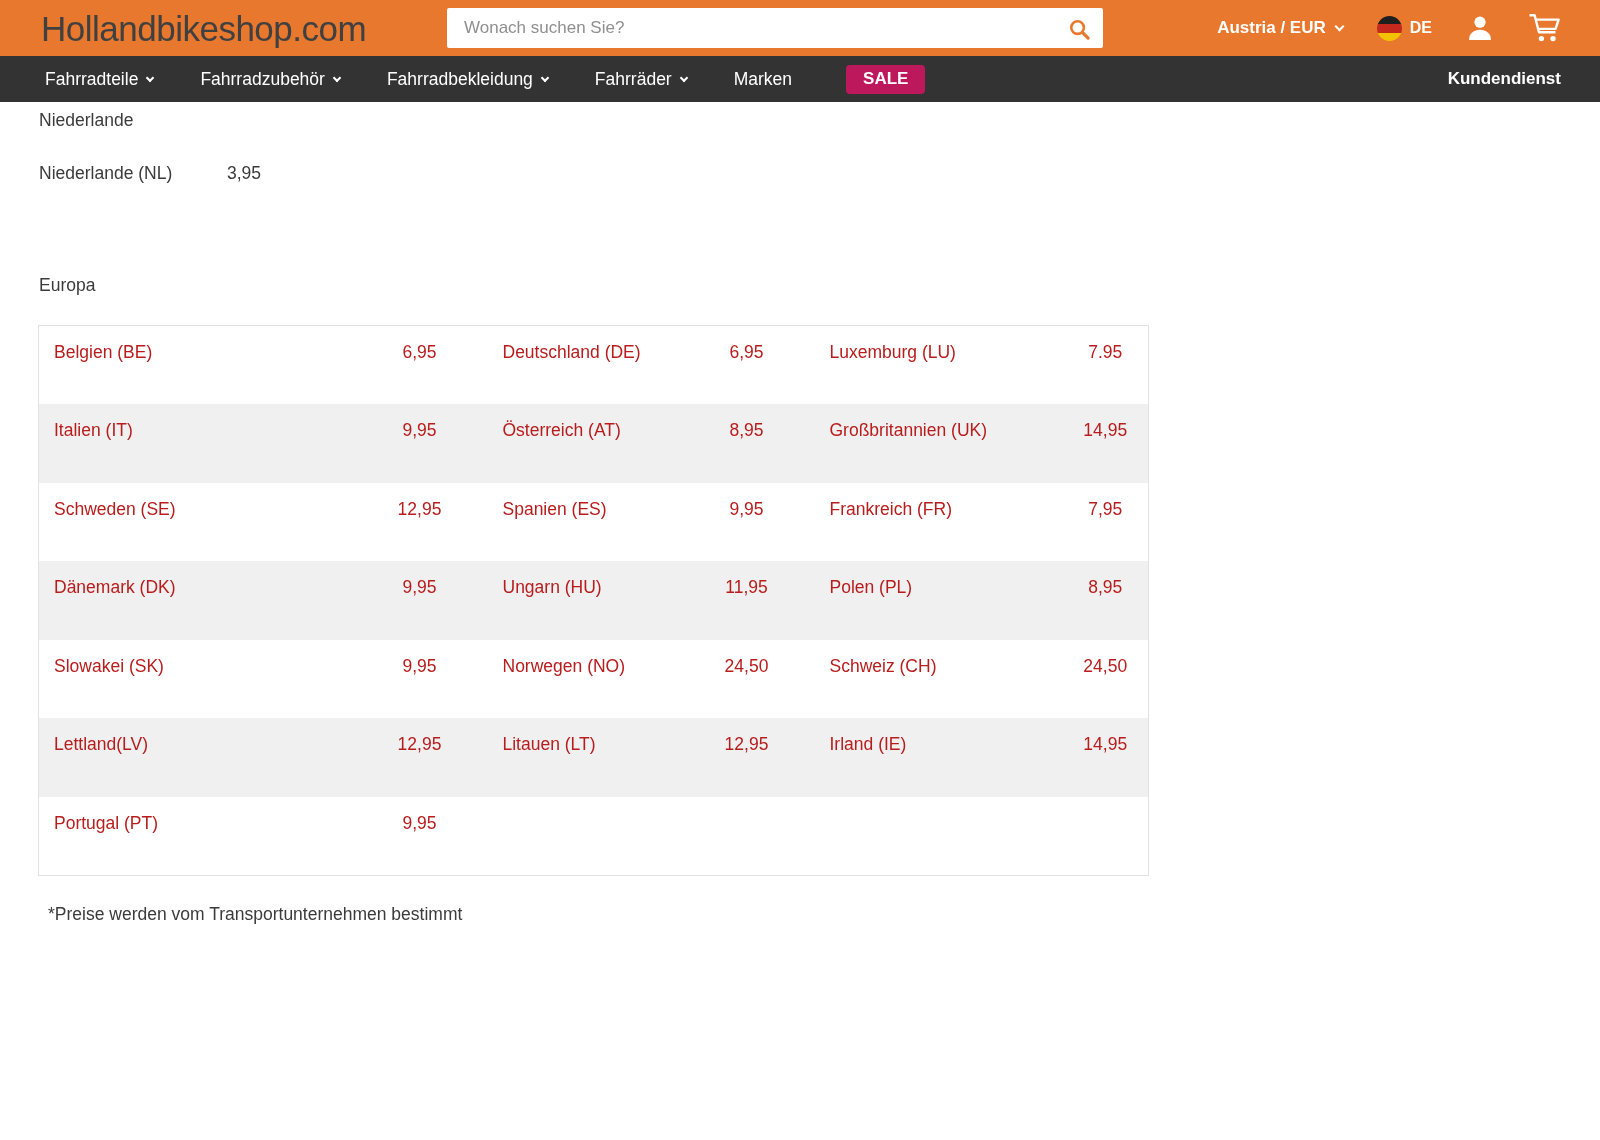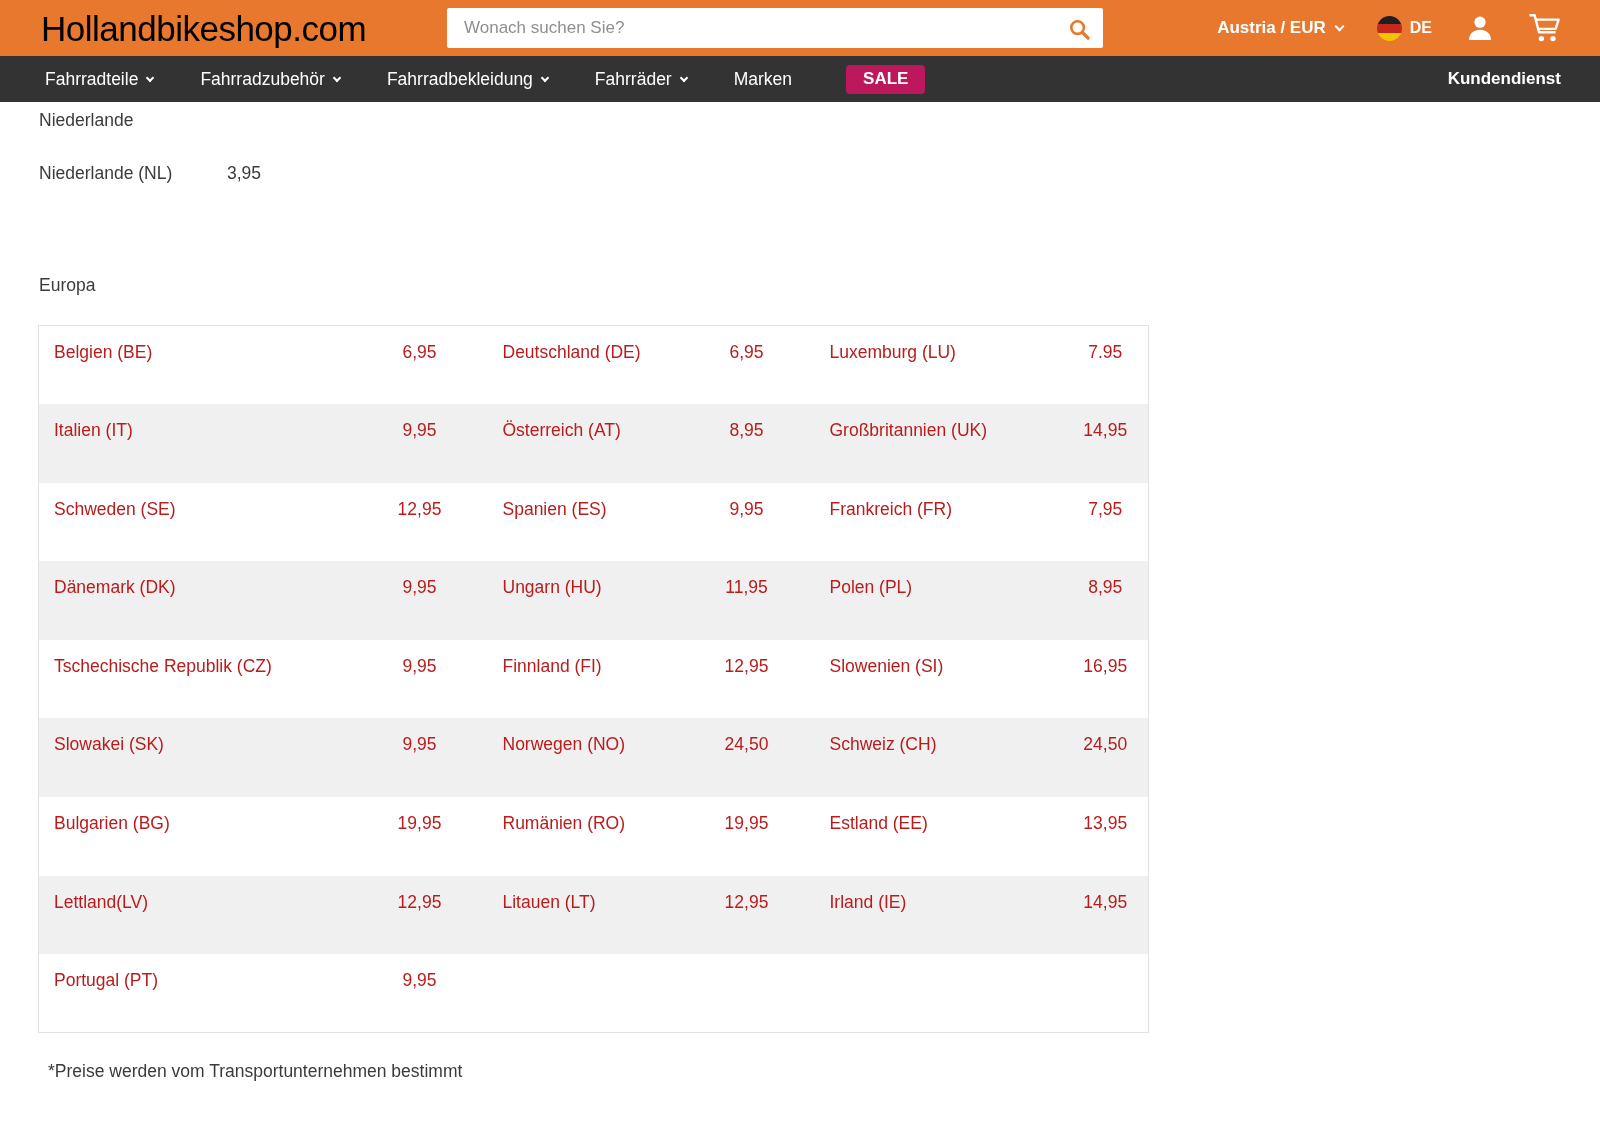--- a/index.html
+++ b/index.html
@@ -11,21 +11,21 @@
     overflow: hidden;
     line-height: 20px;
   }
 
   
   .topbar {
     height: 56px; background: #E7782D;
     position: relative; display: flex; align-items: center;
   }
   .logo {
-    color: #000000; font-size: 35px; letter-spacing: -0.5px;
+    color: #404040; font-size: 35px; letter-spacing: -0.5px;
     margin-left: 41px; font-weight: 400; line-height: 35px;
     cursor: pointer; white-space: nowrap;
   }
   .search {
     position: absolute; left: 447px; top: 8px;
     width: 656px; height: 40px; background: #fff;
     border-radius: 2px; display: flex; align-items: center;
   }
   .search input {
     border: none; outline: none; flex: 1; height: 100%;
@@ -218,42 +218,26 @@
         </tr>
         <tr>
           <td class="c-country">Dänemark (DK)</td>
           <td class="c-price">9,95</td>
           <td class="c-country">Ungarn (HU)</td>
           <td class="c-price">11,95</td>
           <td class="c-country">Polen (PL)</td>
           <td class="c-price">8,95</td>
         </tr>
         <tr>
-          <td class="c-country">Tschechische Republik  (CZ)</td>
-          <td class="c-price">9,95</td>
-          <td class="c-country">Finnland (FI)</td>
-          <td class="c-price">12,95</td>
-          <td class="c-country">Slowenien (SI)</td>
-          <td class="c-price">16,95</td>
-        </tr>
-        <tr>
           <td class="c-country">Slowakei (SK)</td>
           <td class="c-price">9,95</td>
           <td class="c-country">Norwegen (NO)</td>
           <td class="c-price">24,50</td>
           <td class="c-country">Schweiz (CH)</td>
           <td class="c-price">24,50</td>
-        </tr>
-        <tr>
-          <td class="c-country">Bulgarien (BG)</td>
-          <td class="c-price">19,95</td>
-          <td class="c-country">Rumänien (RO)</td>
-          <td class="c-price">19,95</td>
-          <td class="c-country">Estland (EE)</td>
-          <td class="c-price">13,95</td>
         </tr>
         <tr>
           <td class="c-country">Lettland(LV)</td>
           <td class="c-price">12,95</td>
           <td class="c-country">Litauen (LT)</td>
           <td class="c-price">12,95</td>
           <td class="c-country">Irland (IE)</td>
           <td class="c-price">14,95</td>
         </tr>
         <tr>

